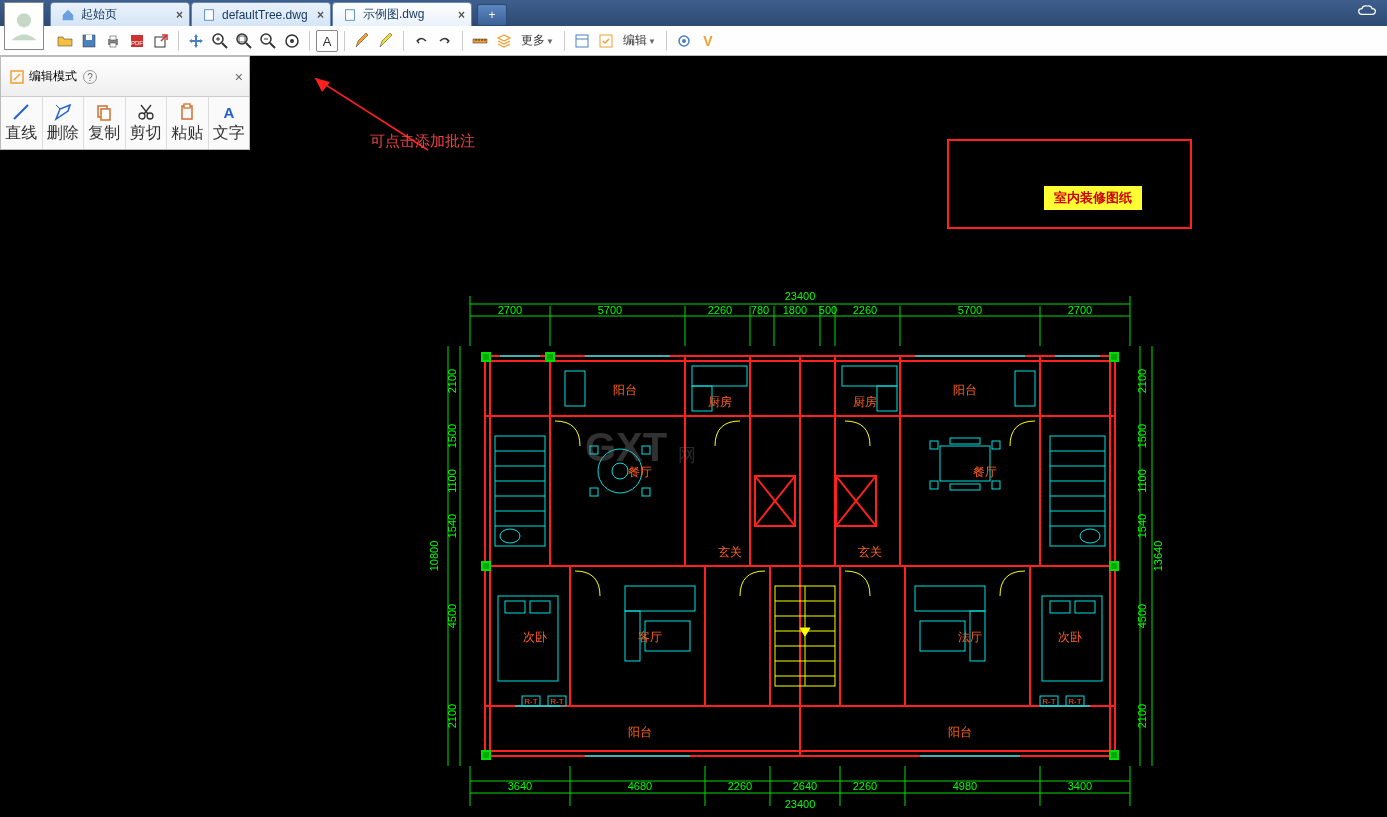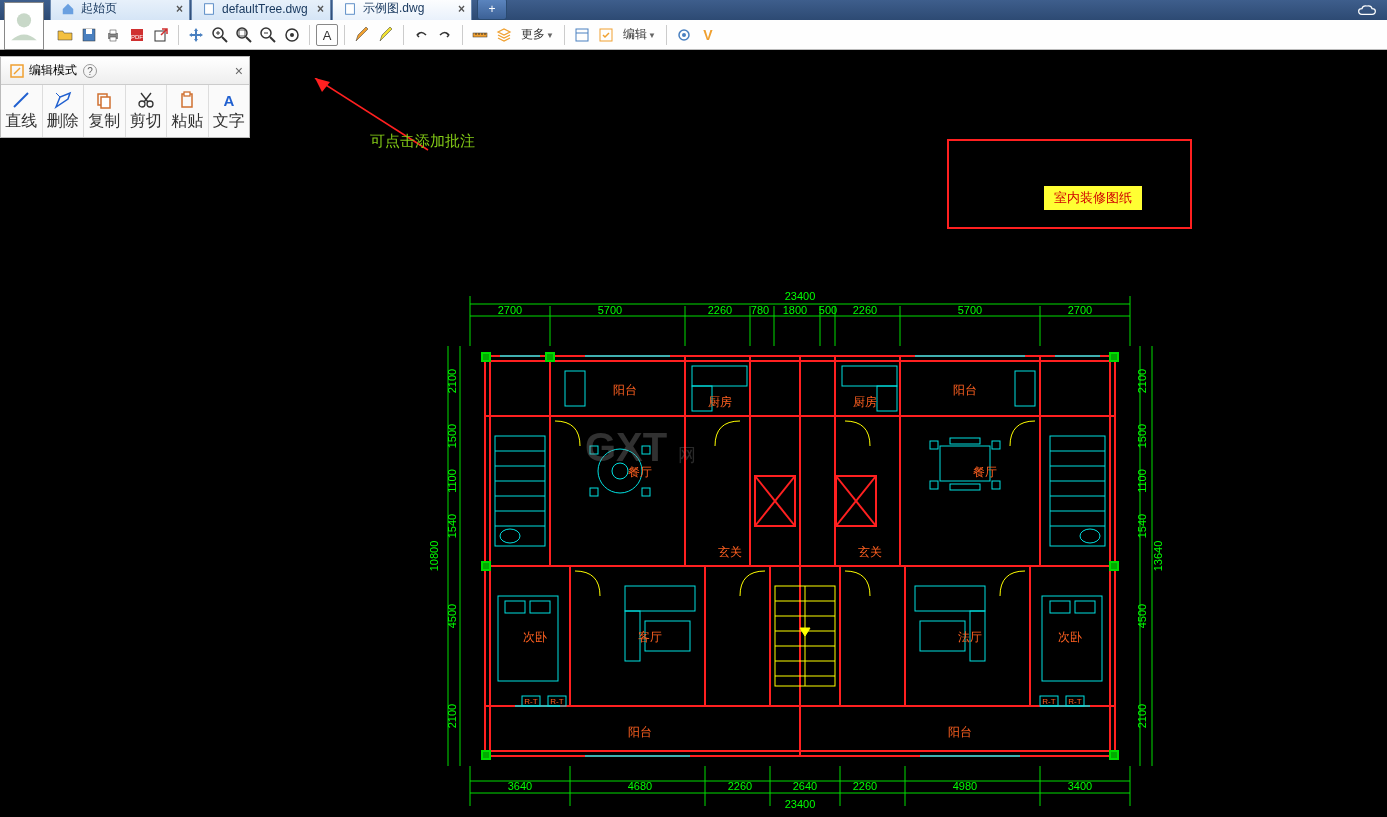--- a/index.html
+++ b/index.html
@@ -6,21 +6,21 @@
 body {
   width: 1387px; height: 817px;
   font-family: "Microsoft YaHei", Arial, sans-serif;
   font-size: 12px;
   background: #000;
   overflow: hidden;
   position: relative;
 }
 
 .tabbar {
-  height: 20px;
+  height: 26px;
   background: linear-gradient(#3e5e8c, #2d4a73);
   display: flex; align-items: flex-end;
   padding-left: 50px;
   position: relative;
 }
 .avatar-slot {
   position: absolute; left: 4px; top: 2px;
   width: 40px; height: 48px;
   background: #fff;
   border: 1px solid #888;
@@ -89,21 +89,21 @@
 
 .panel {
   position: absolute;
   left: 0; top: 56px;
   width: 250px;
   background: #fafafa;
   border: 1px solid #bbb;
   z-index: 5;
 }
 .panel-header {
-  height: 28px;
+  height: 40px;
   display:flex;align-items:center;
   padding: 0 8px;
   background: linear-gradient(#fff,#eee);
   border-bottom:1px solid #ccc;
   position:relative;
 }
 .panel-header .close {
   position:absolute; right:6px;
   color:#666; cursor:pointer; font-size:14px;
 }
@@ -131,37 +131,37 @@
 }
 .annotation-arrow {
   position:absolute;
   left:260px; top:22px;
   width:200px; height:120px;
   pointer-events:none;
 }
 .annotation-text {
   position:absolute;
   left:370px; top:76px;
-  color:#84cc16;
+  color:#ef4444;
   font-size:15px;
 }
 .title-box {
   position:absolute;
   right:195px; top:83px;
   width:245px; height:90px;
   border:2px solid #ff2020;
 }
 .title-label {
   position:absolute;
   right:245px; top:130px;
   background:#ffff33;
   color:#d00000;
   padding:3px 10px;
   font-size:13px;
-  font-weight:400;
+  font-weight:700;
 }
 
 
 .floorplan {
   position:absolute;
   left:430px; top:230px;
   width:740px; height:540px;
 }
 .floorplan svg { width:100%; height:100%; }
 .dim { font: 11px Arial; fill:#00ff00; }

